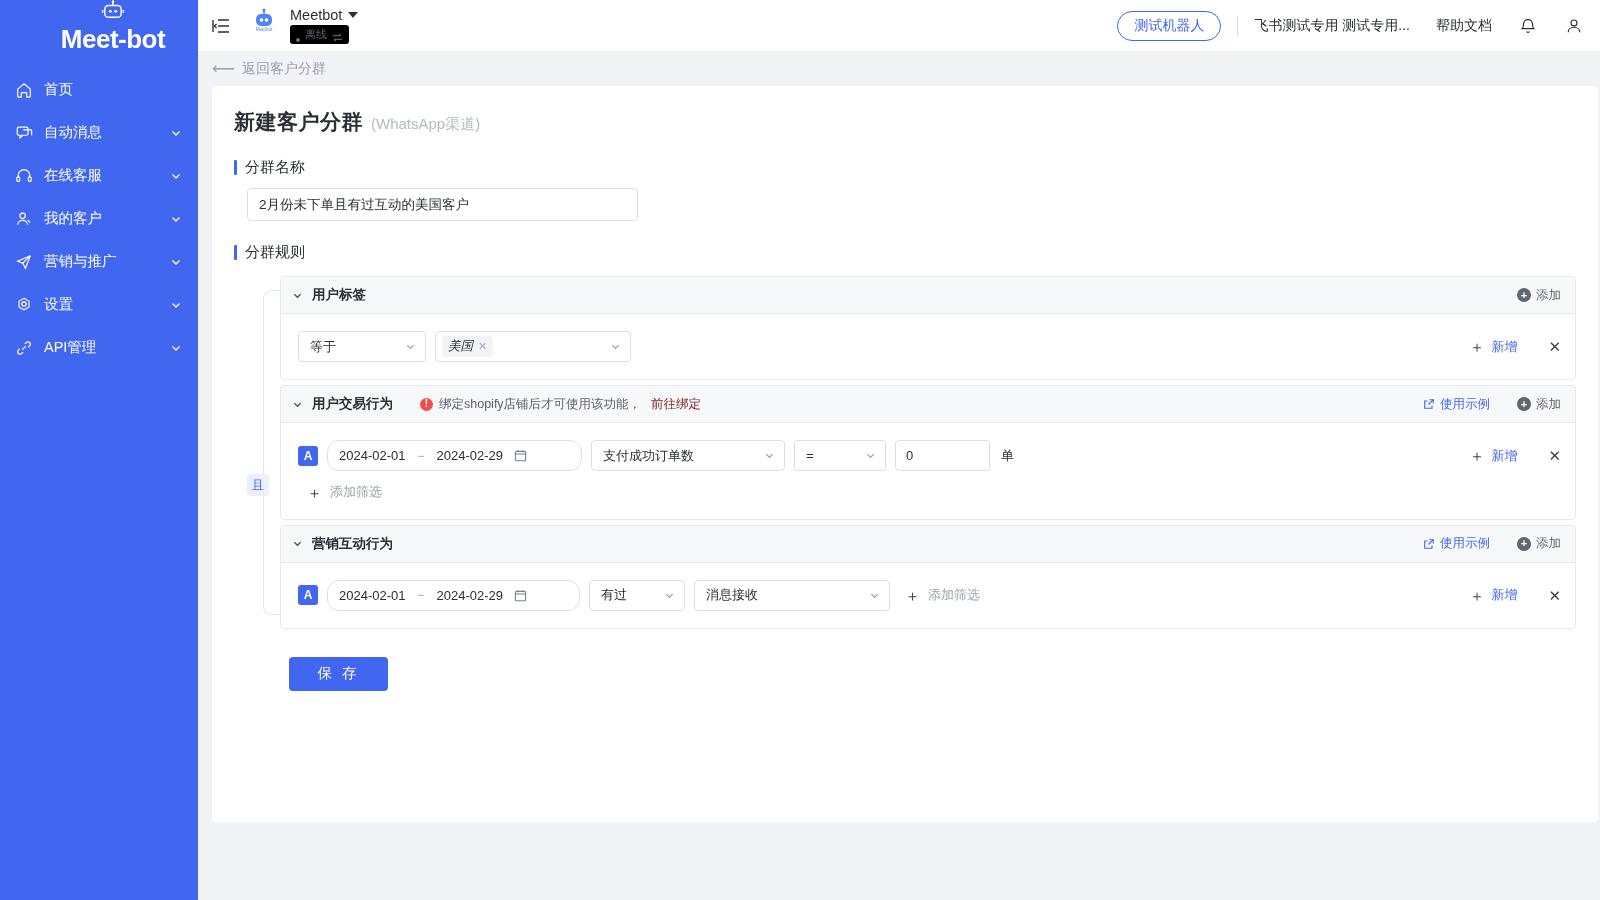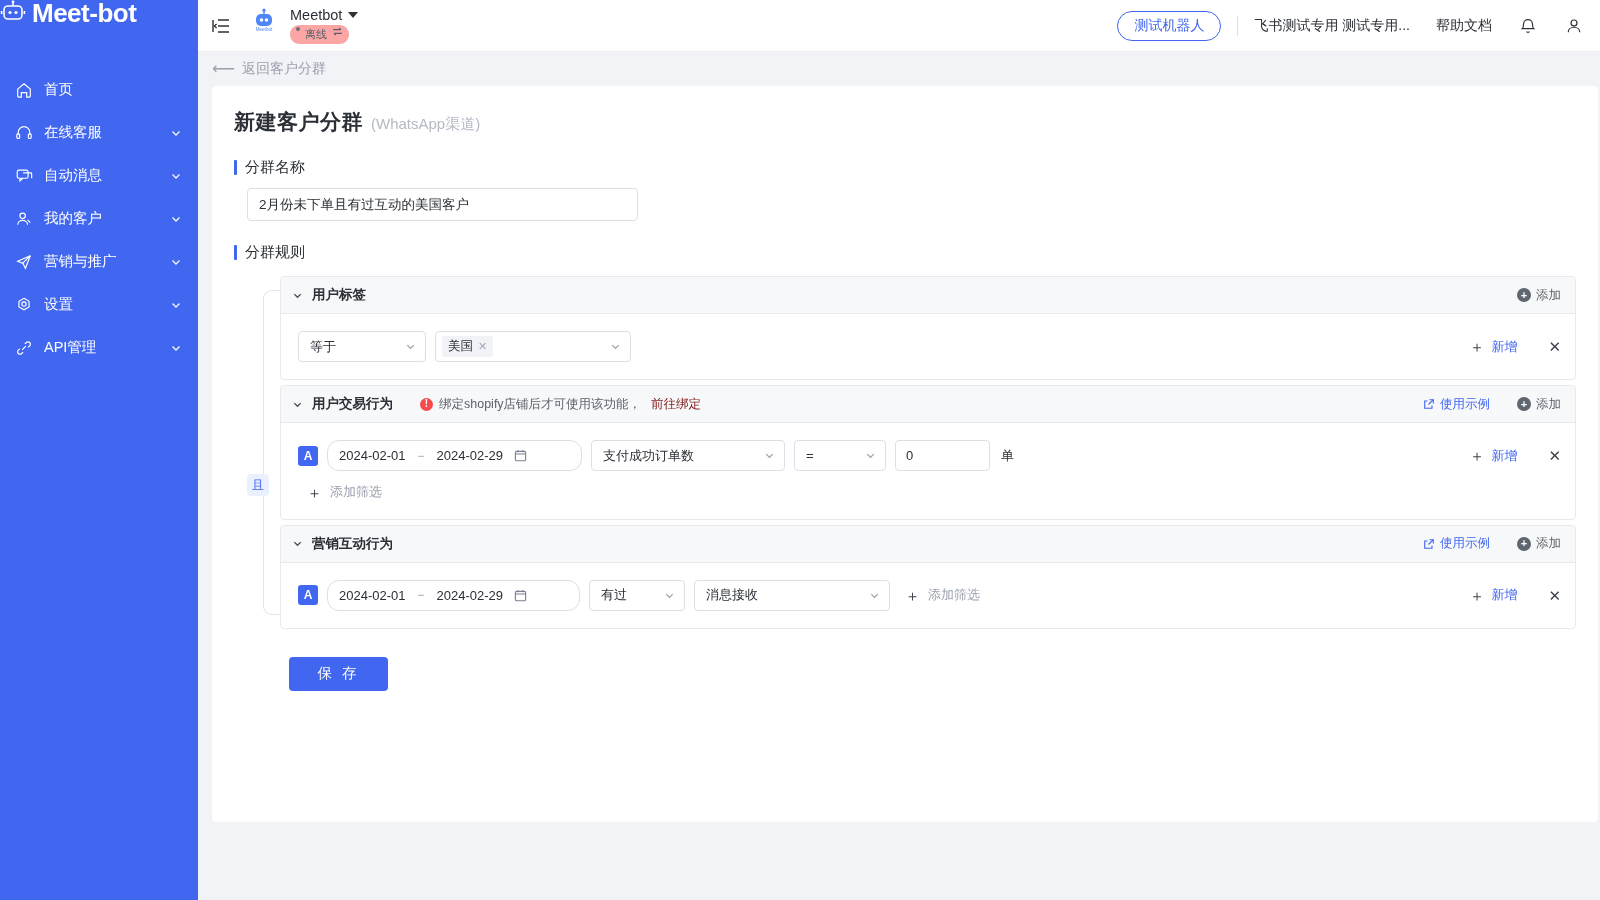--- a/index.html
+++ b/index.html
@@ -12,22 +12,22 @@
   .app { display: flex; width: 1600px; height: 900px; }
 
   
   .sidebar {
     width: 198px; flex: 0 0 198px;
     background: #4166ef;
     color: #fff;
     display: flex; flex-direction: column;
   }
   .logo-row {
-    height: 52px; display: flex; 
-    padding-left: 0; gap: 6px;
+    height: 52px; display: flex; align-items: center;
+    padding-left: 28px; gap: 6px; flex-direction: column;
   }
   .logo-mark { width: 26px; height: 22px; display:block; }
   .logo-text {
     font-size: 26px; font-weight: 700; letter-spacing: -0.5px;
     color: #ffffff; line-height: 1;
   }
   .nav { margin-top: 16px; }
   .nav-item {
     height: 43px; display: flex; align-items: center;
     padding: 0 16px 0 14px; gap: 11px;
@@ -46,23 +46,23 @@
     padding: 0 16px 0 10px; border-bottom: 1px solid #eceef2;
     flex: 0 0 52px;
   }
   .collapse-btn { width: 26px; height:26px; display:flex; align-items:center; justify-content:center; cursor:pointer; color:#303133;}
   .bot-block { display: flex; align-items: center; gap: 8px; margin-left: 12px; }
   .bot-avatar { width: 36px; height: 36px; display:flex; flex-direction:column; align-items:center;}
   .bot-meta { display: flex; flex-direction: column; gap: 2px; }
   .bot-name-row { display:flex; align-items:center; gap:6px; font-size: 14.5px; color:#2b2f36; }
   .caret-down { width:0; height:0; border-left:5px solid transparent; border-right:5px solid transparent; border-top:6px solid #303133; }
   .status-pill {
-    display:inline-flex; align-items:flex-start; gap:5px;
-    background:#fca5a5; color:#5a5f68; font-size:11px;
-    border-radius: 9px; padding: 2px 6px; width: fit-content;
+    display:inline-flex; align-items:flex-end; gap:5px;
+    background:#000000; color:#5a5f68; font-size:11px;
+    border-radius: 3px; padding: 2px 6px; width: fit-content;
   }
   .status-dot { width:4px; height:4px; border-radius:50%; background:#6a6f78; }
   .topbar-spacer { flex: 1; }
   .ghost-btn {
     border:1px solid #4166ef; color:#4166ef; background:#fff;
     border-radius: 16px; height: 30px; padding: 0 16px;
     font-size: 14px; display:flex; align-items:center; cursor:pointer;
     font-family: inherit;
   }
   .vdiv { width:1px; height:20px; background:#dcdfe6; margin:0 16px; }
@@ -174,21 +174,21 @@
   }
   .daterange .dash { color:#9aa0ac; }
   .cal-ico { margin-left: 2px; color:#7a8090; display:flex; align-items:center; }
   .tag-select {
     height: 31px; border:1px solid #dcdfe6; border-radius:4px; background:#fff;
     display:flex; align-items:center; padding: 0 9px 0 6px; gap:6px; cursor:pointer;
   }
   .chip {
     display:inline-flex; align-items:center; gap:5px;
     background:#f2f3f6; border-radius:3px; padding: 2px 6px;
-    font-size: 12.5px; color:#2b2f36;
+    font-size: 12.5px; color:#2b2f36;font-style:italic;
   }
   .chip .chip-x { color:#a4a9b3; font-size:11px; cursor:pointer; }
   .num-input {
     height: 31px; width: 95px; border:1px solid #dcdfe6; border-radius:4px;
     padding: 0 10px; font-size:13px; color:#2b2f36; font-family: inherit;
     background:#fff; outline:none;
   }
   .unit { font-size: 13px; color:#2b2f36; margin-left: 2px;}
   .row-spacer { flex: 1; }
   .row-action { display:flex; align-items:center; gap:7px; font-size:13px; color:#4166ef; cursor:pointer; }
@@ -236,40 +236,40 @@
           <svg width="18" height="18" viewBox="0 0 20 20" fill="none" stroke="#fff" stroke-width="1.3">
               <path d="M3 9l7-6 7 6v8a1 1 0 0 1-1 1h-3v-5H7v5H4a1 1 0 0 1-1-1z"></path>
             </svg>
         </span>
         <span class="nav-label">首页</span>
       </div>
 
       <div class="nav-item">
         <span class="nav-ico">
           <svg width="18" height="18" viewBox="0 0 20 20" fill="none" stroke="#fff" stroke-width="1.3">
+              <rect x="2.5" y="3.5" width="12" height="9" rx="2"></rect>
+              <path d="M5.5 12.5v3l3.2-3"></path>
+              <path d="M9 6.5h8.5a1 1 0 0 1 1 1v5"></path>
+            </svg>
+        </span>
+        <span class="nav-label">自动消息</span>
+        <svg class="chev" viewBox="0 0 12 12" fill="none" stroke="#fff" stroke-width="1.3">
+            <path d="M2.5 4.5L6 8l3.5-3.5"></path>
+          </svg>
+      </div>
+
+      <div class="nav-item">
+        <span class="nav-ico">
+          <svg width="18" height="18" viewBox="0 0 20 20" fill="none" stroke="#fff" stroke-width="1.3">
               <path d="M3.5 12V9.5a6.5 6.5 0 0 1 13 0V12"></path>
               <rect x="2" y="11" width="3.2" height="5" rx="1.4"></rect>
               <rect x="14.8" y="11" width="3.2" height="5" rx="1.4"></rect>
             </svg>
         </span>
         <span class="nav-label">在线客服</span>
-        <svg class="chev" viewBox="0 0 12 12" fill="none" stroke="#fff" stroke-width="1.3">
-            <path d="M2.5 4.5L6 8l3.5-3.5"></path>
-          </svg>
-      </div>
-
-      <div class="nav-item">
-        <span class="nav-ico">
-          <svg width="18" height="18" viewBox="0 0 20 20" fill="none" stroke="#fff" stroke-width="1.3">
-              <rect x="2.5" y="3.5" width="12" height="9" rx="2"></rect>
-              <path d="M5.5 12.5v3l3.2-3"></path>
-              <path d="M9 6.5h8.5a1 1 0 0 1 1 1v5"></path>
-            </svg>
-        </span>
-        <span class="nav-label">自动消息</span>
         <svg class="chev" viewBox="0 0 12 12" fill="none" stroke="#fff" stroke-width="1.3">
             <path d="M2.5 4.5L6 8l3.5-3.5"></path>
           </svg>
       </div>
 
       <div class="nav-item">
         <span class="nav-ico">
           <svg width="18" height="18" viewBox="0 0 20 20" fill="none" stroke="#fff" stroke-width="1.3">
               <circle cx="8.5" cy="6.5" r="3"></circle>
               <path d="M3 16.5c0-3 2.5-5 5.5-5s5.5 2 5.5 5"></path>

